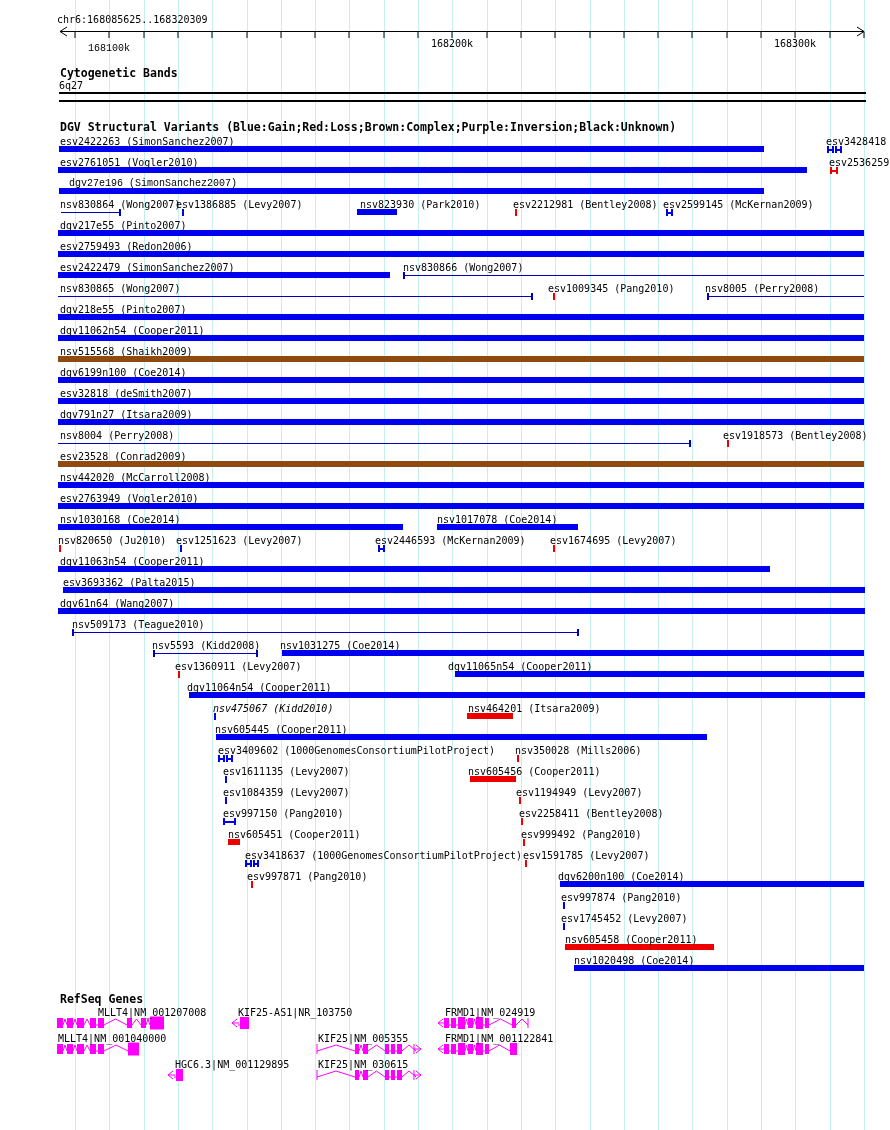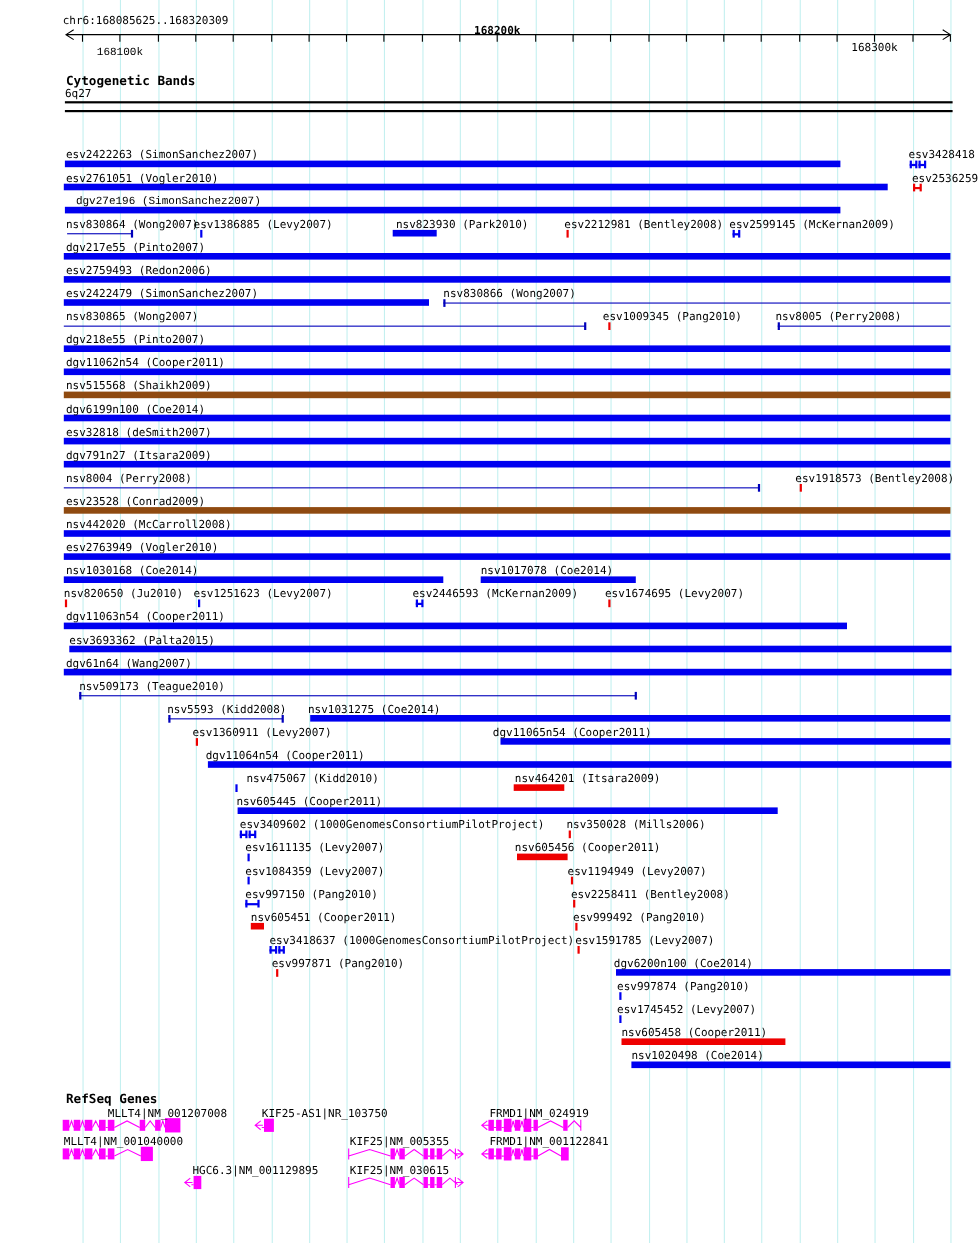--- a/index.html
+++ b/index.html
@@ -44,29 +44,30 @@
       <div class="gridline" style="left: 864px;"></div>
     </div>
 
   <div class="lbl" style="left:57px;top:14px;">chr6:168085625..168320309</div>
 
   <svg id="ruler" width="890" height="46" style="left:0;top:0;">
       <path d="M60 31.5 H864 M67 27 L60 31.5 L67 36 M857 27 L864 31.5 L857 36 M75 31.5 V38 M109 31.5 V38 M144 31.5 V38 M178 31.5 V38 M212 31.5 V38 M247 31.5 V38 M281 31.5 V38 M315 31.5 V38 M349 31.5 V38 M384 31.5 V38 M418 31.5 V38 M452 31.5 V38 M487 31.5 V38 M521 31.5 V38 M555 31.5 V38 M590 31.5 V38 M624 31.5 V38 M658 31.5 V38 M692 31.5 V38 M727 31.5 V38 M761 31.5 V38 M795 31.5 V38 M830 31.5 V38 M864 31.5 V38" stroke="#000000" fill="none"></path>
     </svg>
   <div id="ruler-labels">
       <div class="ruler-label" style="left: 109px; top: 43px; font-family: Liberation Mono, monospace;">168100k</div>
-      <div class="ruler-label" style="left: 452px; top: 23px; font-weight: bold;">168200k</div>
+      <div class="ruler-label" style="left: 452px; top: 38px;">168200k</div>
       <div class="ruler-label" style="left: 795px; top: 38px;">168300k</div>
     </div>
 
   <div class="heading" style="left:60px;top:67px;">Cytogenetic Bands</div>
   <div class="lbl" style="left:59px;top:80px;">6q27</div>
   <div class="hline" style="left:59px;top:92px;width:807px;height:2px;"></div>
   <div class="hline" style="left:59px;top:100px;width:807px;height:2px;"></div>
 
+  <div class="heading" style="left:60px;top:121px;">DGV Structural Variants (Blue:Gain;Red:Loss;Brown:Complex;Purple:Inversion;Black:Unknown)</div>
   <div id="variants">
       <div class="lbl" style="left: 60px; top: 136px;">esv2422263 (SimonSanchez2007)</div>
       <div class="g" style="left: 59px; top: 146px; width: 705px; height: 6px; background: rgb(0, 0, 240);"></div>
       <div class="lbl" style="left: 826px; top: 136px;">esv3428418</div>
       <div class="g" style="left: 827px; top: 149px; width: 6px; height: 2px; background: rgb(0, 0, 240);"></div>
       <div class="g" style="left: 827px; top: 146px; width: 2px; height: 7px; background: rgb(0, 0, 240);"></div>
       <div class="g" style="left: 832px; top: 146px; width: 2px; height: 7px; background: rgb(0, 0, 240);"></div>
       <div class="g" style="left: 835px; top: 149px; width: 6px; height: 2px; background: rgb(0, 0, 240);"></div>
       <div class="g" style="left: 835px; top: 146px; width: 2px; height: 7px; background: rgb(0, 0, 240);"></div>
       <div class="g" style="left: 840px; top: 146px; width: 2px; height: 7px; background: rgb(0, 0, 240);"></div>
@@ -160,21 +161,21 @@
       <div class="g" style="left: 153px; top: 650px; width: 2px; height: 7px; background: rgb(0, 0, 187);"></div>
       <div class="g" style="left: 256px; top: 650px; width: 2px; height: 7px; background: rgb(0, 0, 187);"></div>
       <div class="lbl" style="left: 280px; top: 640px;">nsv1031275 (Coe2014)</div>
       <div class="g" style="left: 282px; top: 650px; width: 582px; height: 6px; background: rgb(0, 0, 240);"></div>
       <div class="lbl" style="left: 175px; top: 661px;">esv1360911 (Levy2007)</div>
       <div class="g" style="left: 178px; top: 671px; width: 2px; height: 7px; background: rgb(238, 0, 0);"></div>
       <div class="lbl" style="left: 448px; top: 661px;">dgv11065n54 (Cooper2011)</div>
       <div class="g" style="left: 455px; top: 671px; width: 409px; height: 6px; background: rgb(0, 0, 240);"></div>
       <div class="lbl" style="left: 187px; top: 682px;">dgv11064n54 (Cooper2011)</div>
       <div class="g" style="left: 189px; top: 692px; width: 676px; height: 6px; background: rgb(0, 0, 240);"></div>
-      <div class="lbl" style="left: 224px; top: 703px;">nsv475067 (Kidd2010)</div>
+      <div class="lbl" style="left: 213px; top: 703px; font-style: italic;">nsv475067 (Kidd2010)</div>
       <div class="g" style="left: 214px; top: 713px; width: 2px; height: 7px; background: rgb(0, 0, 240);"></div>
       <div class="lbl" style="left: 468px; top: 703px;">nsv464201 (Itsara2009)</div>
       <div class="g" style="left: 467px; top: 713px; width: 46px; height: 6px; background: rgb(238, 0, 0);"></div>
       <div class="lbl" style="left: 215px; top: 724px;">nsv605445 (Cooper2011)</div>
       <div class="g" style="left: 216px; top: 734px; width: 491px; height: 6px; background: rgb(0, 0, 240);"></div>
       <div class="lbl" style="left: 218px; top: 745px;">esv3409602 (1000GenomesConsortiumPilotProject)</div>
       <div class="g" style="left: 218px; top: 758px; width: 6px; height: 2px; background: rgb(0, 0, 240);"></div>
       <div class="g" style="left: 218px; top: 755px; width: 2px; height: 7px; background: rgb(0, 0, 240);"></div>
       <div class="g" style="left: 223px; top: 755px; width: 2px; height: 7px; background: rgb(0, 0, 240);"></div>
       <div class="g" style="left: 226px; top: 758px; width: 6px; height: 2px; background: rgb(0, 0, 240);"></div>

